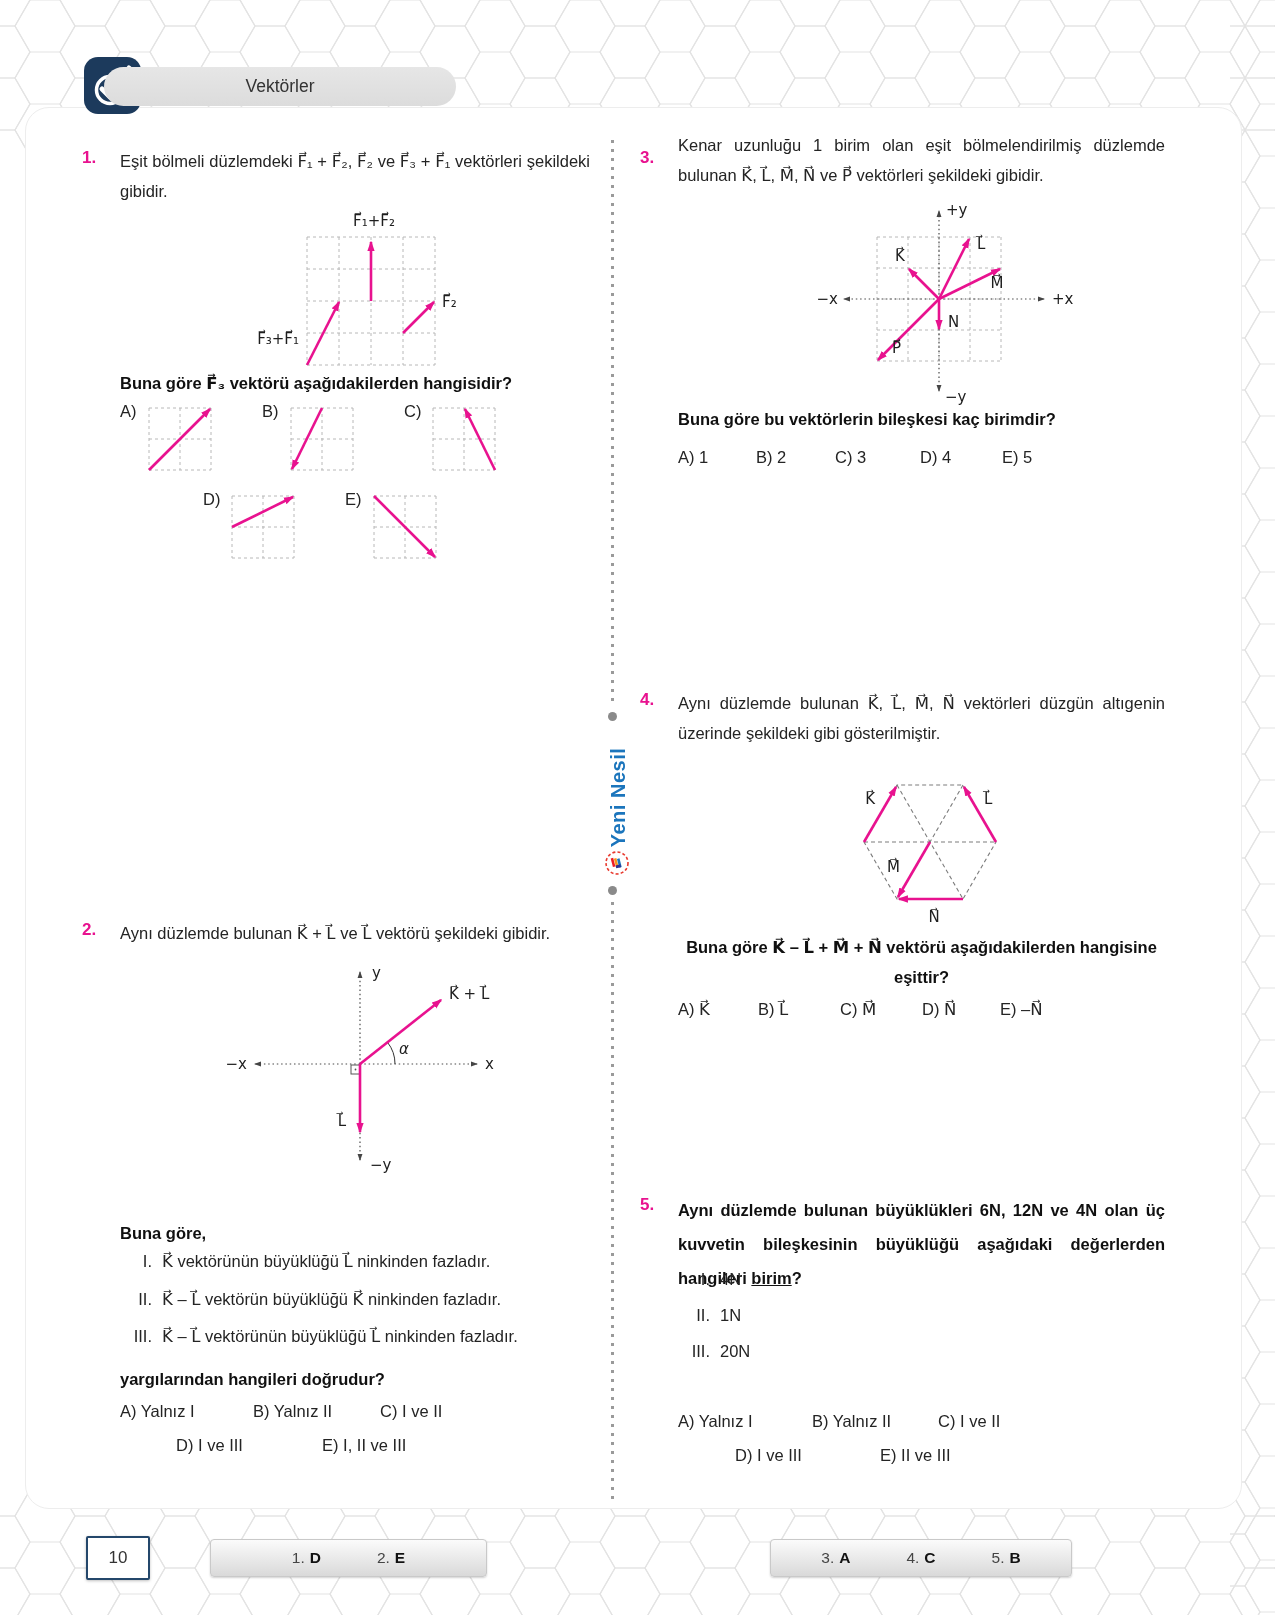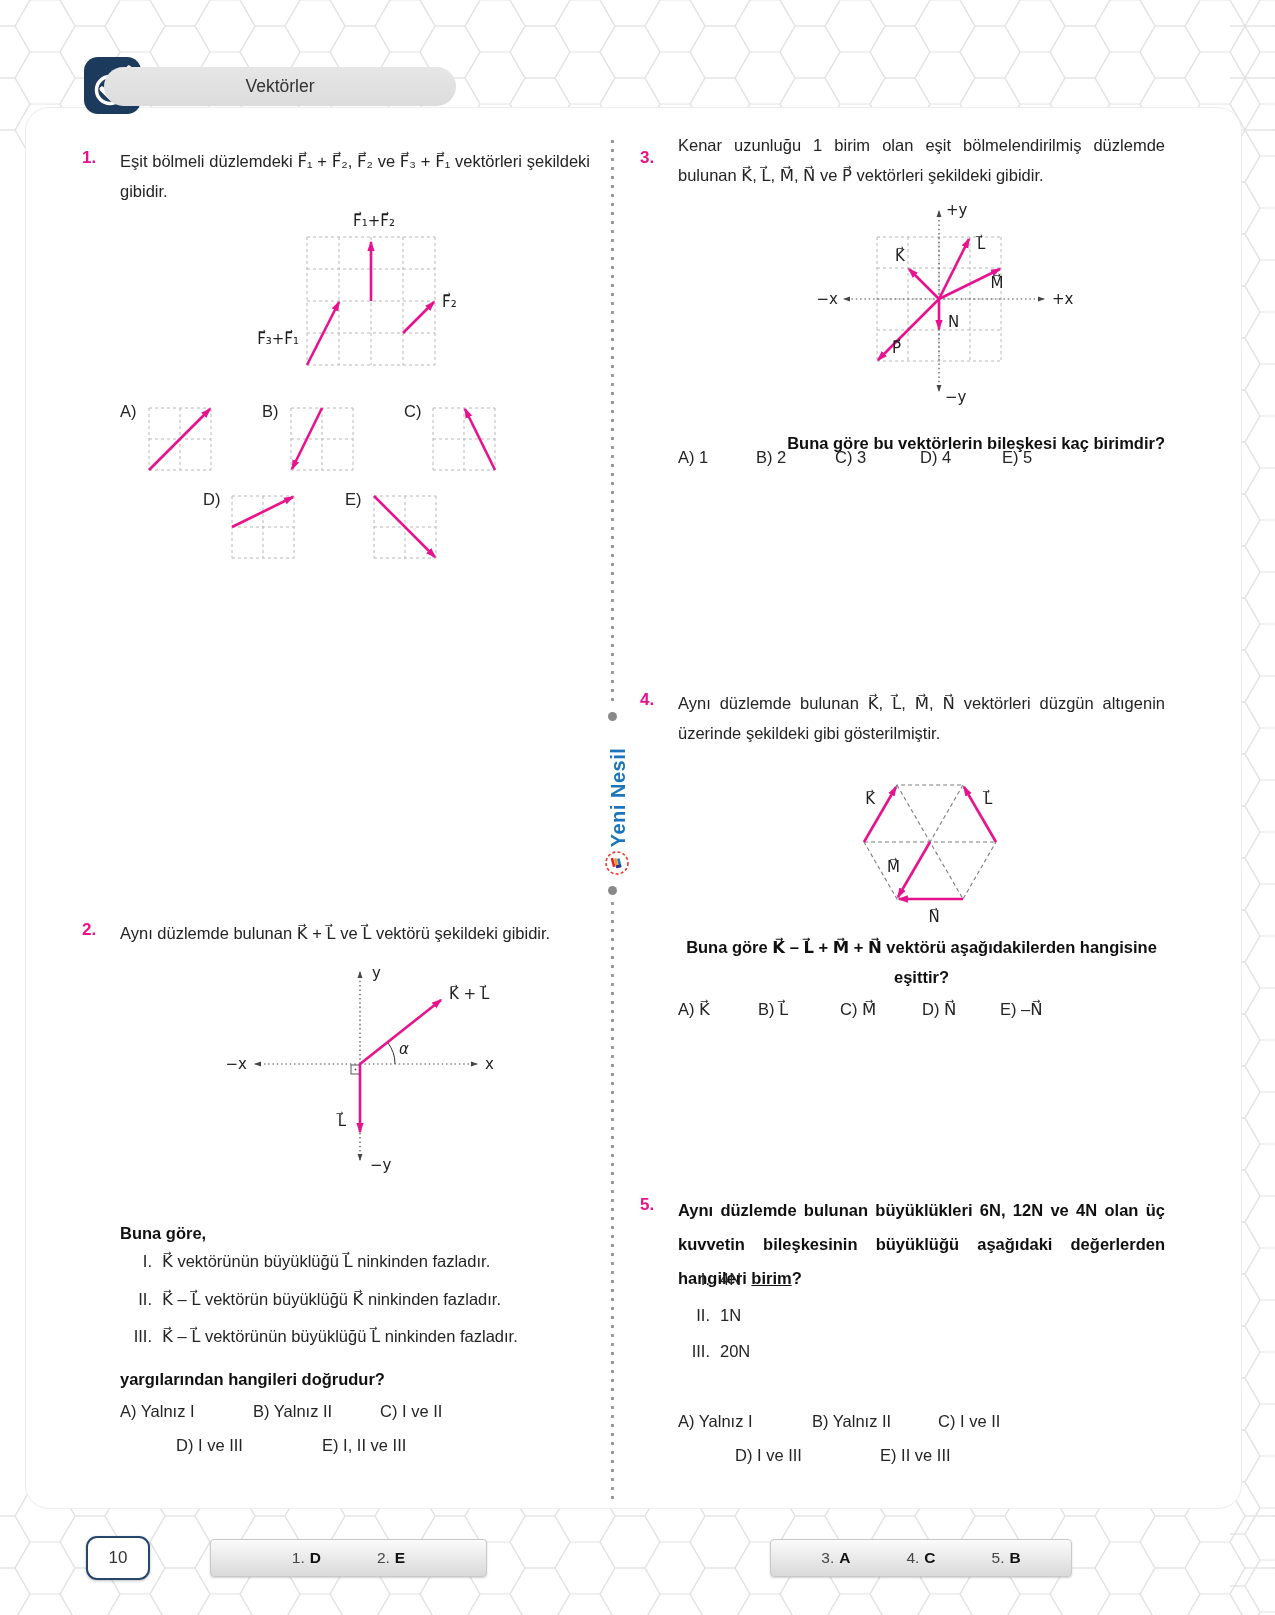--- a/index.html
+++ b/index.html
@@ -26,21 +26,21 @@
   .gridline{stroke:#b8b8b8;stroke-width:1;stroke-dasharray:3 3;}
   .vec{stroke:#e8128f;stroke-width:2.6;}
   .axis{stroke:#4a4a4a;stroke-width:1.2;stroke-dasharray:1.5 2.8;}
   .hexdash{stroke:#7c7c7c;stroke-width:1.1;stroke-dasharray:4 3;fill:none;}
   .divdots{position:absolute;left:611px;width:3px;z-index:2;
            background:repeating-linear-gradient(to bottom,#9a9a9a 0 3px,transparent 3px 9px);}
   .bigdot{position:absolute;width:9px;height:9px;border-radius:50%;background:#8a8a8a;z-index:2;}
   .brand{position:absolute;left:553px;top:786px;width:130px;transform:rotate(-90deg);
          text-align:center;color:#1b75bc;font-weight:700;font-size:20px;letter-spacing:.5px;z-index:2;}
   .pagebox{position:absolute;left:86px;top:1536px;width:60px;height:40px;background:#fff;z-index:2;
-           border:2px solid #24476b;border-radius:11px;box-shadow:0 1px 3px rgba(0,0,0,.25);
+           border:2px solid #24476b;border-radius:2px;box-shadow:0 1px 3px rgba(0,0,0,.25);
            display:flex;align-items:center;justify-content:center;font-size:17px;color:#333;}
   .ansbar{position:absolute;top:1539px;height:36px;z-index:2;border:1px solid #c9c9c9;border-radius:4px;
           background:linear-gradient(#fbfbfb,#d9d9d9);box-shadow:0 1px 2px rgba(0,0,0,.18);
           display:flex;align-items:center;justify-content:center;font-size:15.5px;color:#444;}
   .ansbar .pair{margin:0 28px;white-space:nowrap;}
   .ansbar .a{font-weight:700;color:#111;margin-left:5px;}
 </style>
 </head>
 <body>
 
@@ -123,20 +123,21 @@
     <g class="vec">
       <line x1="134" y1="99" x2="134" y2="40" marker-end="url(#mPink)"></line>
       <line x1="70" y1="163" x2="102" y2="100" marker-end="url(#mPink)"></line>
       <line x1="166" y1="131" x2="197" y2="100" marker-end="url(#mPink)"></line>
     </g>
     <text x="137" y="24" text-anchor="middle">F⃗₁+F⃗₂</text>
     <text x="62" y="142" text-anchor="end">F⃗₃+F⃗₁</text>
     <text x="205" y="105" text-anchor="start">F⃗₂</text>
   </svg>
 
+  <div class="qtext bold" style="left:120px;top:368px;width:470px;text-align:left">Buna göre F⃗₃ vektörü aşağıdakilerden hangisidir?</div>
 
   <div class="optfig" style="left:120px;top:402px">
     <span>A)</span>
     <svg width="75" height="75">
       <g class="gridline">
           <line x1="5" y1="6" x2="67" y2="6"></line>
           <line x1="5" y1="37" x2="67" y2="37"></line>
           <line x1="5" y1="68" x2="67" y2="68"></line>
           <line x1="5" y1="6" x2="5" y2="68"></line>
           <line x1="36" y1="6" x2="36" y2="68"></line>
@@ -281,21 +282,21 @@
     <text x="165" y="54">L⃗</text>
     <text x="185" y="93" text-anchor="middle">M⃗</text>
     <text x="136" y="132">N</text>
     <text x="80" y="158">P⃗</text>
     <text x="134" y="20">+y</text>
     <text x="133" y="207">−y</text>
     <text x="240" y="109">+x</text>
     <text x="26" y="109" text-anchor="end">−x</text>
   </svg>
 
-  <div class="qtext bold" style="left:678px;top:428px;width:487px;text-align:right">Buna göre bu vektörlerin bileşkesi kaç birimdir?</div>
+  <div class="qtext bold" style="left:678px;top:404px;width:487px;text-align:left">Buna göre bu vektörlerin bileşkesi kaç birimdir?</div>
   <div class="opt" style="left:678px;top:448px">A) 1</div>
   <div class="opt" style="left:756px;top:448px">B) 2</div>
   <div class="opt" style="left:835px;top:448px">C) 3</div>
   <div class="opt" style="left:920px;top:448px">D) 4</div>
   <div class="opt" style="left:1002px;top:448px">E) 5</div>
 
   <div class="qnum" style="left:640px;top:690px">4.</div>
   <div class="qtext" style="left:678px;top:688px;width:487px">Aynı düzlemde bulunan K⃗, L⃗, M⃗, N⃗ vektörleri düzgün altıgenin üzerinde şekildeki gibi gösterilmiştir.</div>
 
   <svg class="fig" style="left:800px;top:742px" width="260" height="205">

